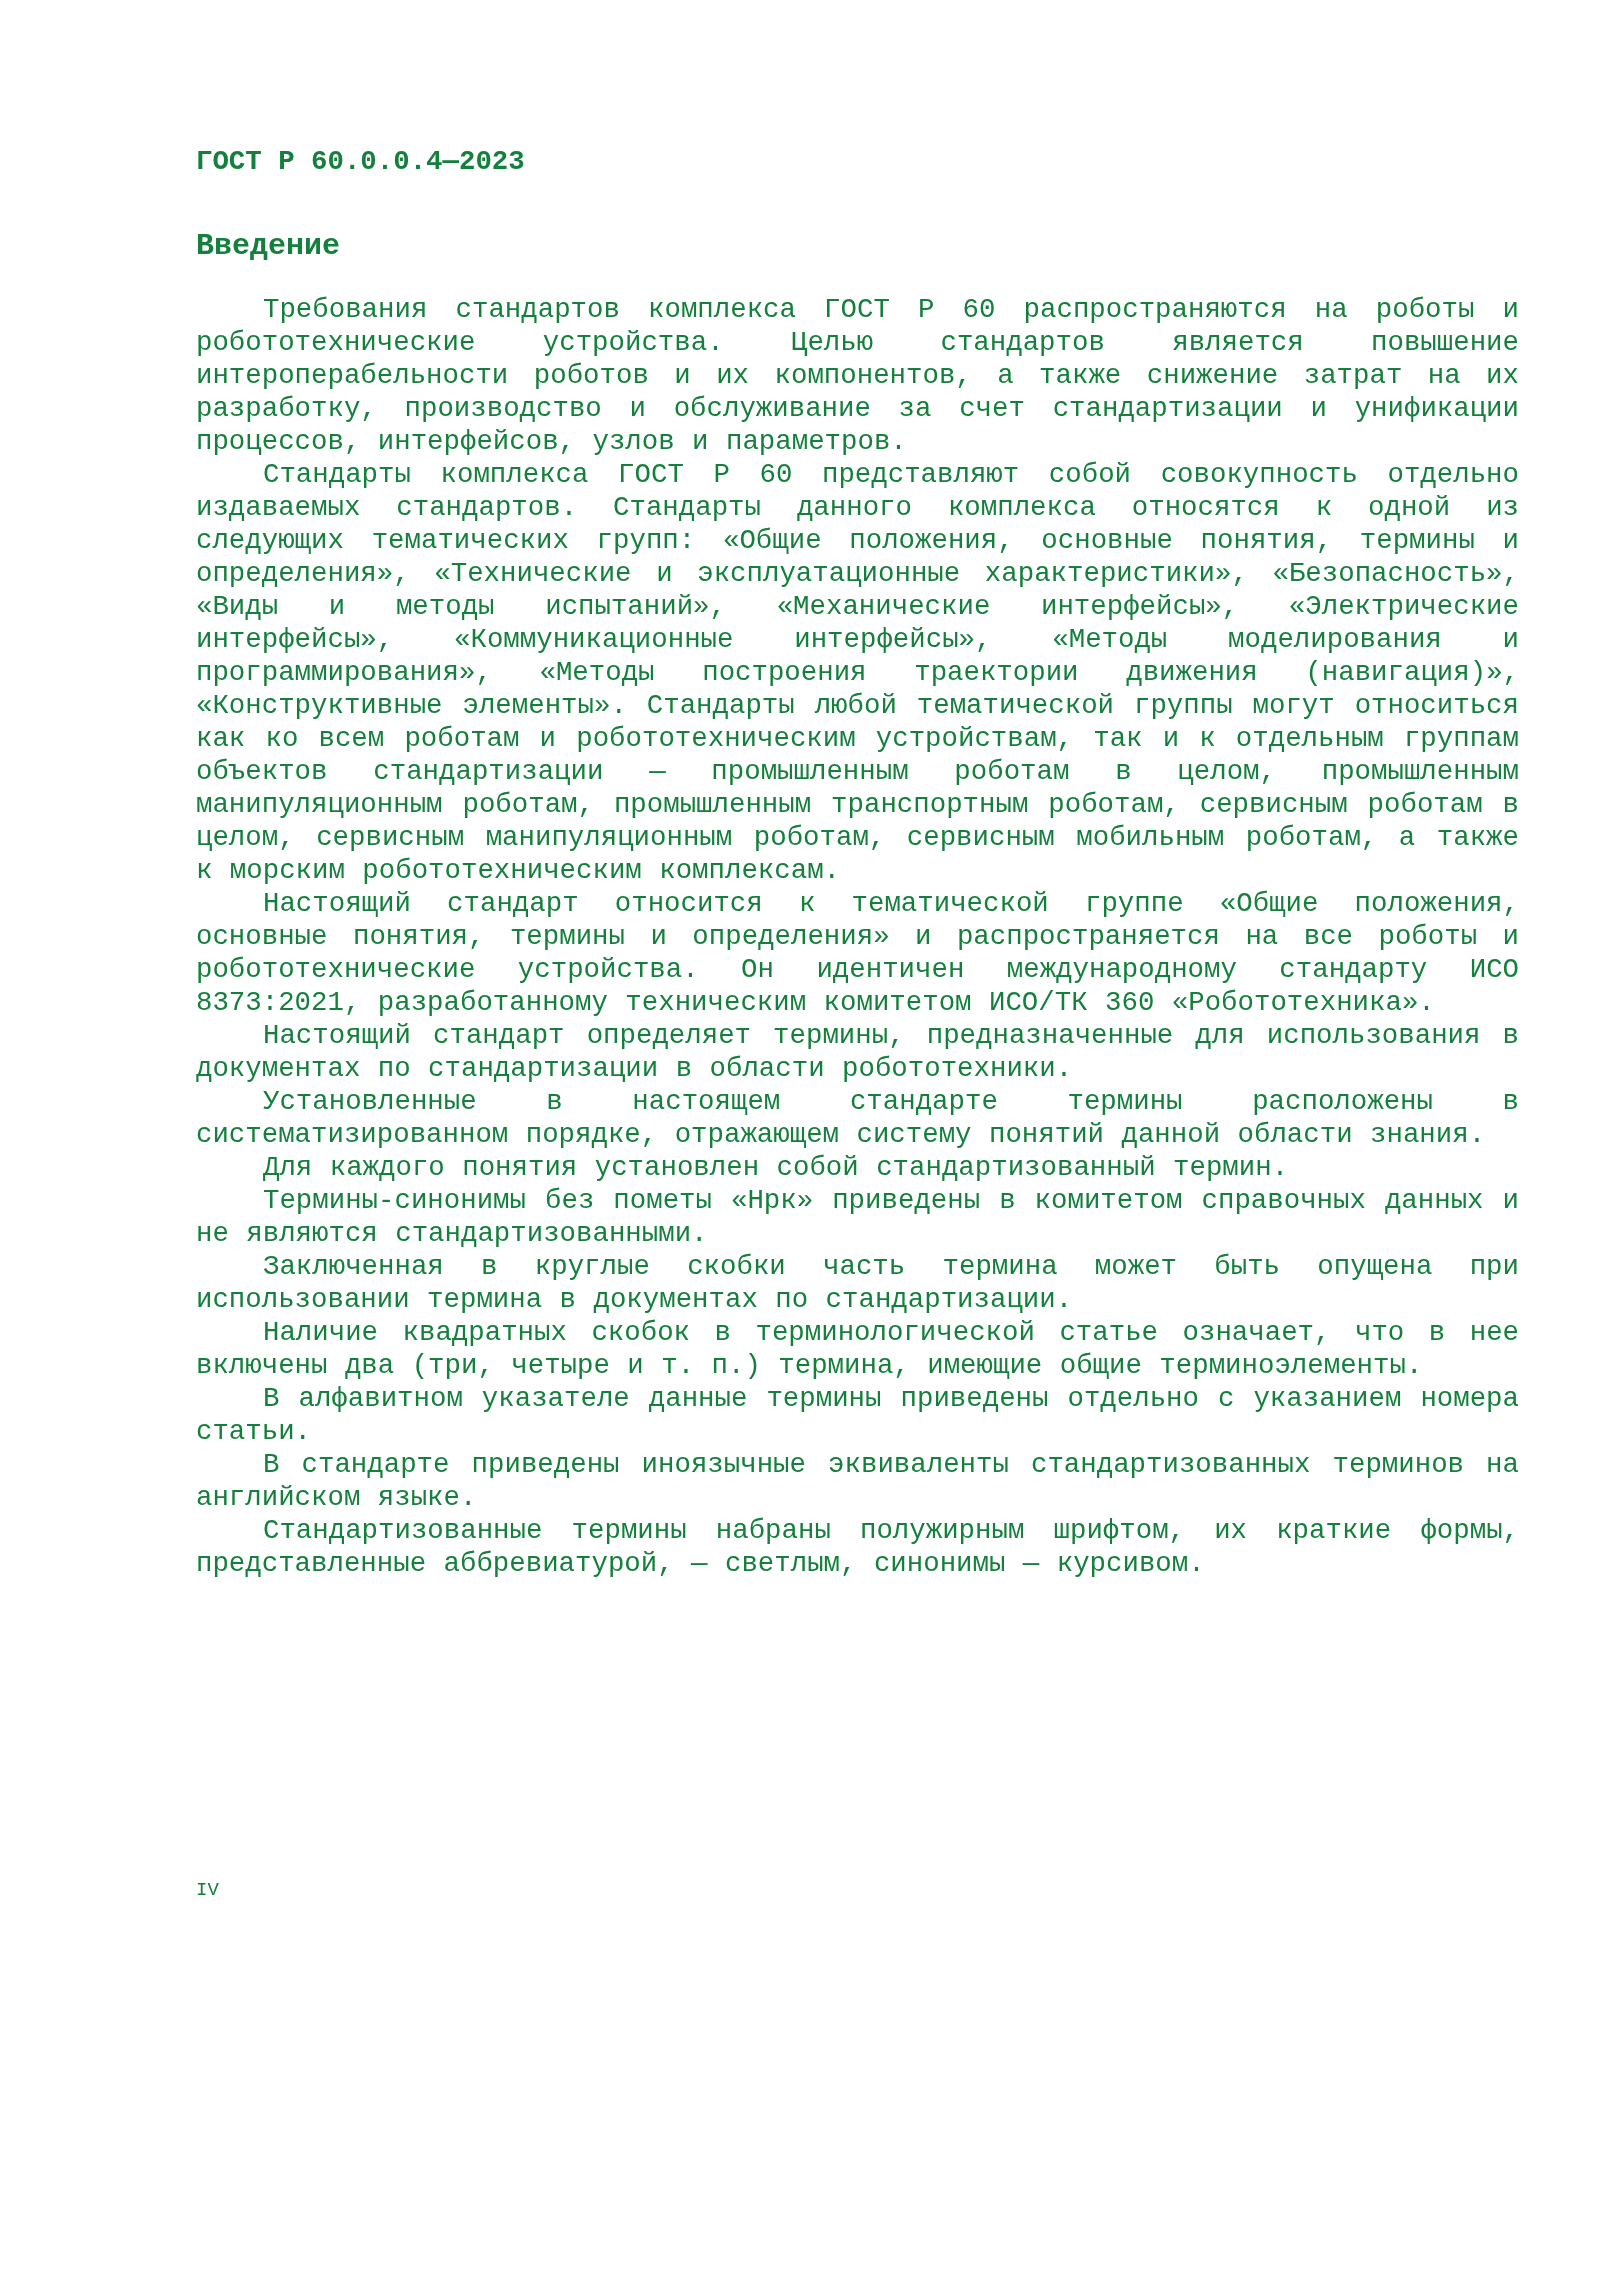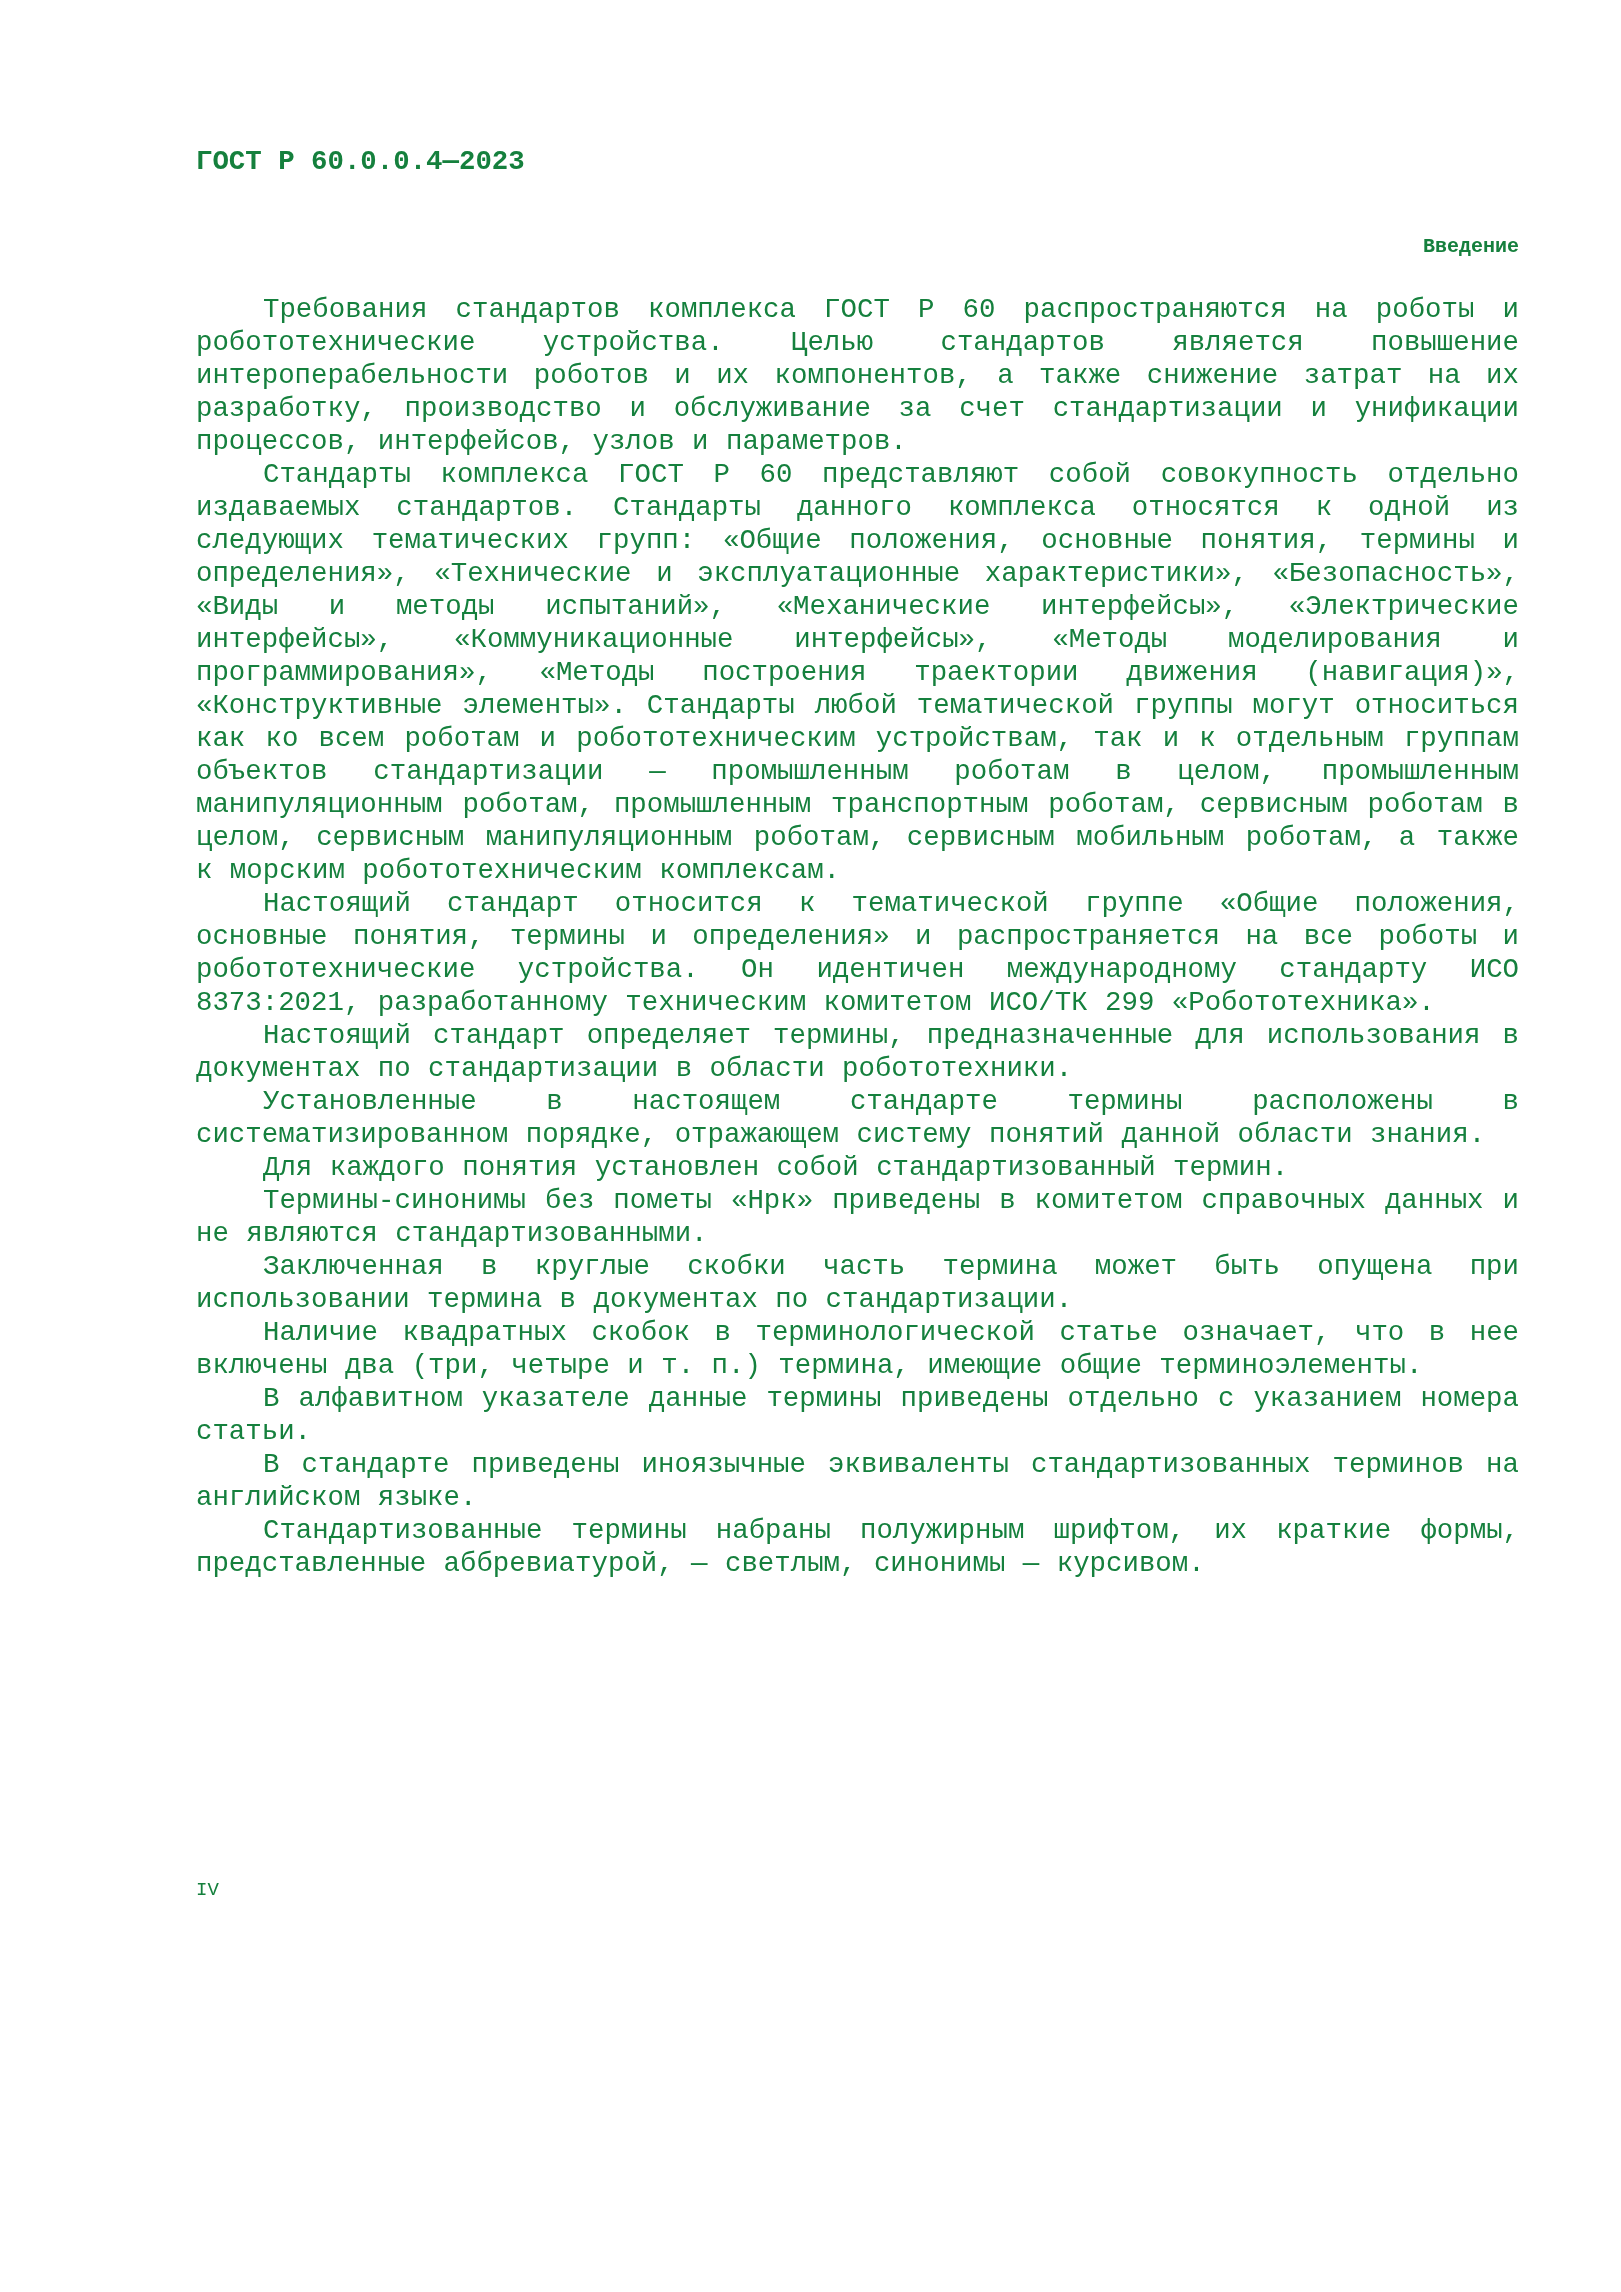--- a/index.html
+++ b/index.html
@@ -25,24 +25,24 @@
     width: 1323px;
   }
   .doc-header {
     font-size: 27.4px;
     font-weight: bold;
     line-height: 33px;
     margin: 0 0 51px 0;
     text-align: left;
   }
   .doc-title {
-    font-size: 20px;
+    font-size: 30px;
     font-weight: bold;
     line-height: 35px;
-    text-align: right;
+    text-align: left;
     margin: 0 0 29px 0;
   }
   .body-text p {
     margin: 0;
     font-size: 27.4px;
     line-height: 33px;
     text-align: justify;
     text-indent: 67px;
     word-spacing: 1px;
   }
@@ -57,21 +57,21 @@
 </head>
 <body>
 
 <div class="page">
   <div class="content">
     <p class="doc-header">ГОСТ Р 60.0.0.4—2023</p>
     <h1 class="doc-title">Введение</h1>
     <div class="body-text">
       <p>Требования стандартов комплекса ГОСТ Р 60 распространяются на роботы и робототехнические устройства. Целью стандартов является повышение интероперабельности роботов и их компонентов, а также снижение затрат на их разработку, производство и обслуживание за счет стандартизации и унификации процессов, интерфейсов, узлов и параметров.</p>
       <p>Стандарты комплекса ГОСТ Р 60 представляют собой совокупность отдельно издаваемых стандартов. Стандарты данного комплекса относятся к одной из следующих тематических групп: «Общие положения, основные понятия, термины и определения», «Технические и эксплуатационные характеристики», «Безопасность», «Виды и методы испытаний», «Механические интерфейсы», «Электрические интерфейсы», «Коммуникационные интерфейсы», «Методы моделирования и программирования», «Методы построения траектории движения (навигация)», «Конструктивные элементы». Стандарты любой тематической группы могут относиться как ко всем роботам и робототехническим устройствам, так и к отдельным группам объектов стандартизации — промышленным роботам в целом, промышленным манипуляционным роботам, промышленным транспортным роботам, сервисным роботам в целом, сервисным манипуляционным роботам, сервисным мобильным роботам, а также к морским робототехническим комплексам.</p>
-      <p>Настоящий стандарт относится к тематической группе «Общие положения, основные понятия, термины и определения» и распространяется на все роботы и робототехнические устройства. Он идентичен международному стандарту ИСО 8373:2021, разработанному техническим комитетом ИСО/ТК 299 «Робототехника».</p>
+      <p>Настоящий стандарт относится к тематической группе «Общие положения, основные понятия, термины и определения» и распространяется на все роботы и робототехнические устройства. Он идентичен международному стандарту ИСО 8373:2021, разработанному техническим комитетом ИСО/ТК 360 «Робототехника».</p>
       <p>Настоящий стандарт определяет термины, предназначенные для использования в документах по стандартизации в области робототехники.</p>
       <p>Установленные в настоящем стандарте термины расположены в систематизированном порядке, отражающем систему понятий данной области знания.</p>
       <p>Для каждого понятия установлен собой стандартизованный термин.</p>
       <p>Термины-синонимы без пометы «Нрк» приведены в комитетом справочных данных и не являются стандартизованными.</p>
       <p>Заключенная в круглые скобки часть термина может быть опущена при использовании термина в документах по стандартизации.</p>
       <p>Наличие квадратных скобок в терминологической статье означает, что в нее включены два (три, четыре и т. п.) термина, имеющие общие терминоэлементы.</p>
       <p>В алфавитном указателе данные термины приведены отдельно с указанием номера статьи.</p>
       <p>В стандарте приведены иноязычные эквиваленты стандартизованных терминов на английском языке.</p>
       <p>Стандартизованные термины набраны полужирным шрифтом, их краткие формы, представленные аббревиатурой, — светлым, синонимы — курсивом.</p>
     </div>

